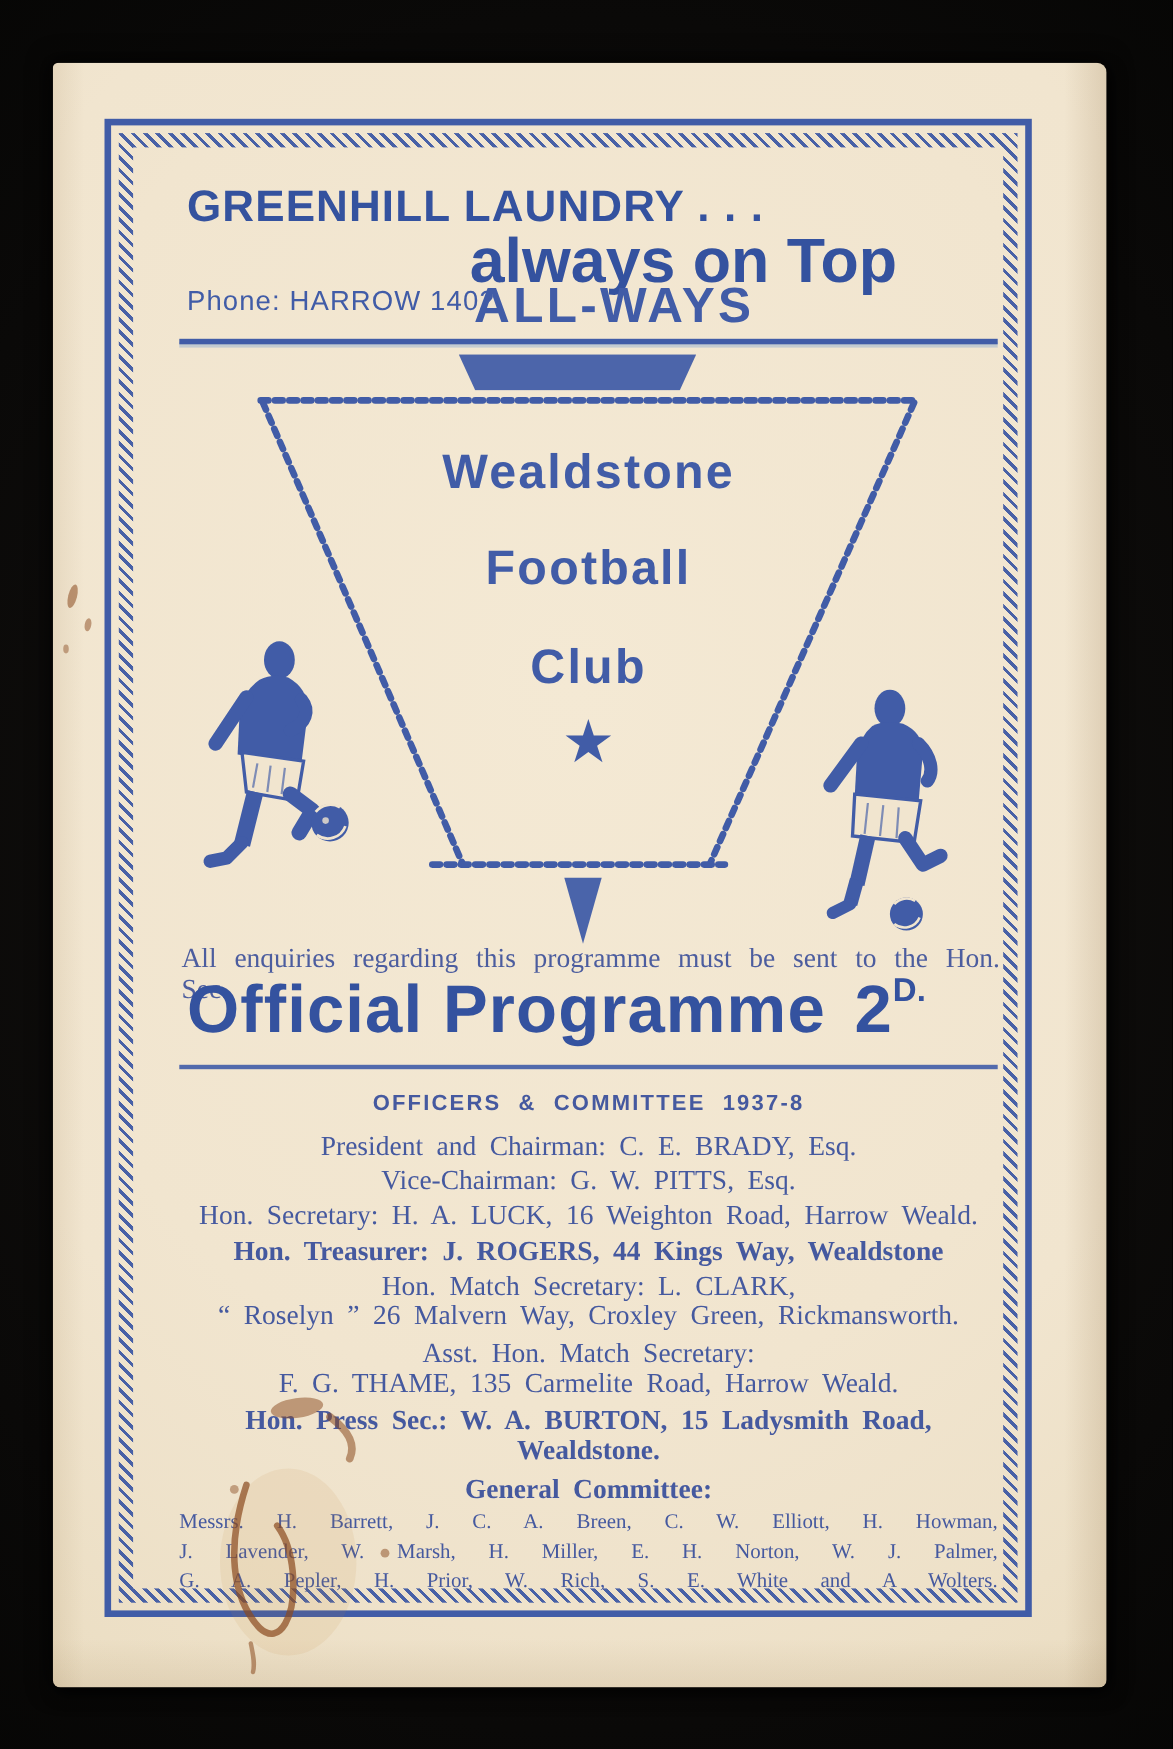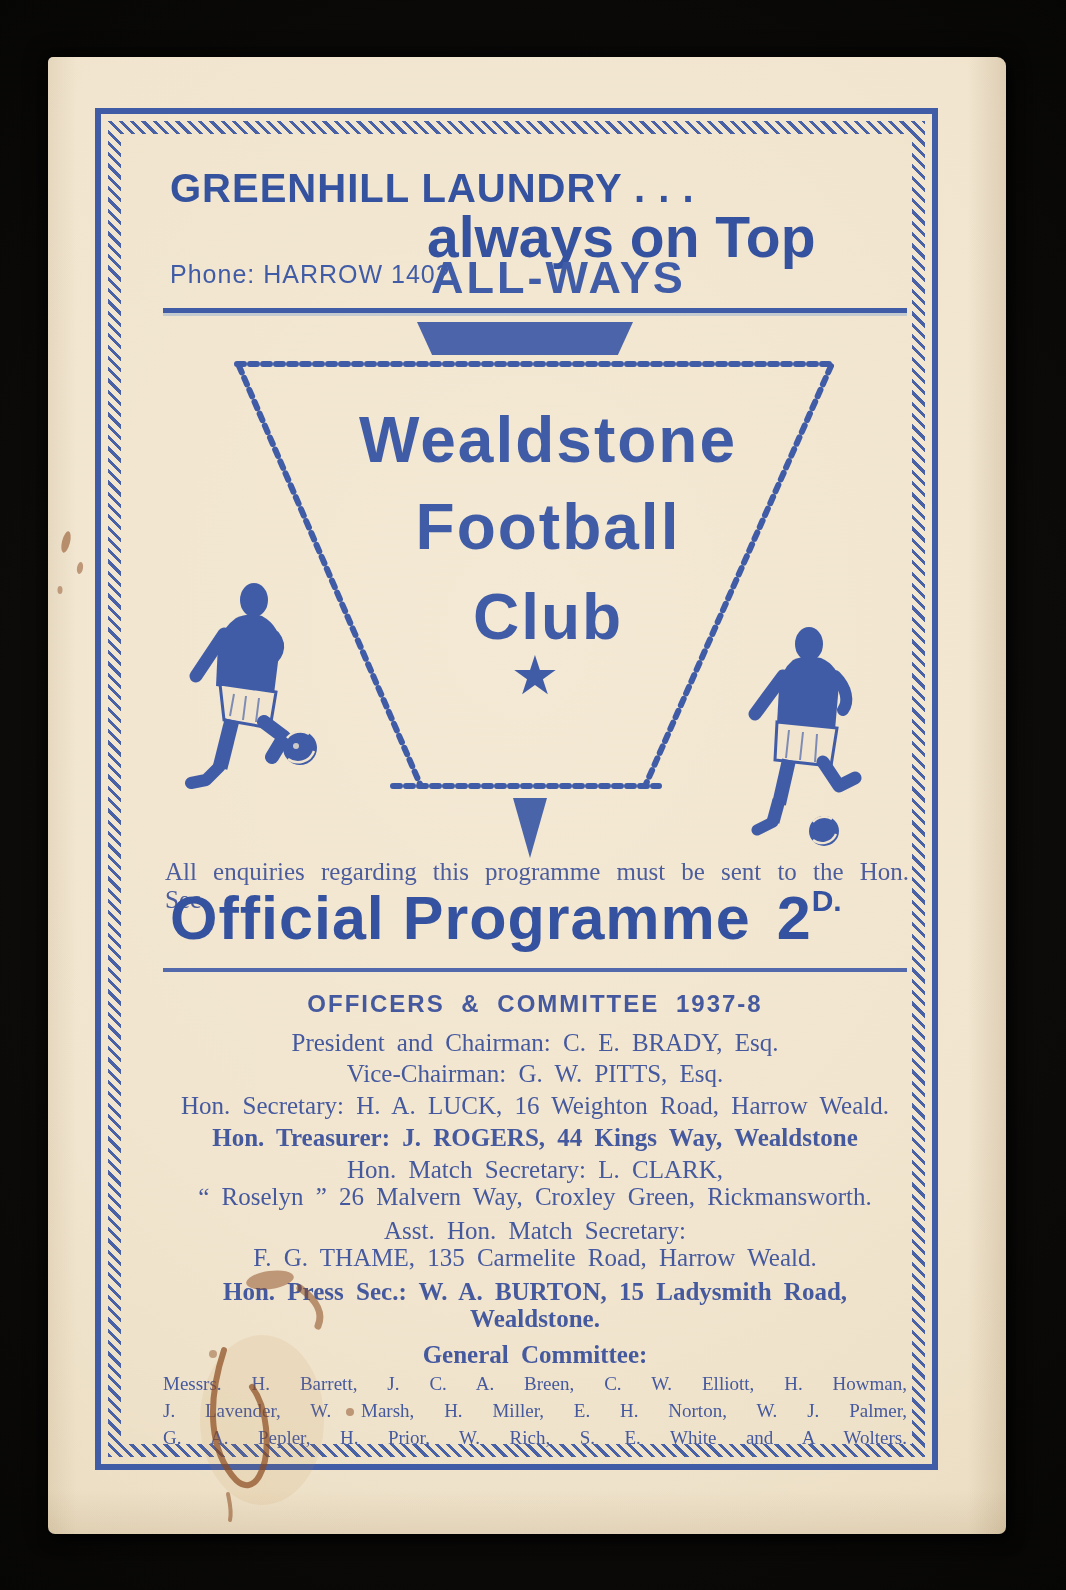--- a/index.html
+++ b/index.html
@@ -49,22 +49,22 @@
   .adv-phone{position:absolute;left:49px;top:126px;font-size:25px;letter-spacing:1px;color:var(--ink);}
   .adv-slogan2{position:absolute;left:310px;top:118px;font-size:45px;font-weight:bold;
     letter-spacing:3px;color:var(--ink);}
   .rule-top{position:absolute;left:42px;top:174px;width:744px;height:5px;background:var(--ink);
     box-shadow:0 3px 0 rgba(106,150,210,.35);}
 
   
   .banner{position:absolute;left:296px;top:188px;width:216px;height:33px;background:var(--ink);
     clip-path:polygon(0 0,100% 0,93% 100%,7% 100%);opacity:.94;}
   .pennant{position:absolute;left:112px;top:222px;width:604px;height:436px;}
-  .club-line{position:absolute;left:125px;width:604px;text-align:center;font-weight:bold;
-    font-size:64px;letter-spacing:2px;color:var(--ink);line-height:1;}
+  .club-line{position:absolute;left:112px;width:604px;text-align:center;font-weight:bold;
+    font-size:44px;letter-spacing:2px;color:var(--ink);line-height:1;}
   .club-l1{top:274px;}
   .club-l2{top:361px;}
   .club-l3{top:451px;}
   .club-star{position:absolute;left:112px;width:604px;top:514px;text-align:center;
     font-size:54px;line-height:1;color:var(--ink);}
   .pennant-point{position:absolute;left:392px;top:664px;width:0;height:0;
     border-left:17px solid transparent;border-right:17px solid transparent;
     border-top:60px solid var(--ink);opacity:.95;}
   .player{position:absolute;}
   .player-left{left:45px;top:436px;width:167px;height:223px;}
@@ -74,21 +74,21 @@
   .notice{position:absolute;left:44px;top:724px;width:744px;font-family:"Liberation Serif",serif;
     font-size:25px;color:#46589d;text-align:justify;text-align-last:justify;word-spacing:6px;}
   .prog{position:absolute;left:49px;top:752px;width:744px;font-size:61px;font-weight:bold;
     letter-spacing:1px;color:var(--ink-dark);line-height:1;}
   .prog .sup{font-size:30px;vertical-align:28px;letter-spacing:0;}
   .prog .price{margin-left:26px;}
   .rule-mid{position:absolute;left:42px;top:834px;width:744px;height:4px;background:var(--ink);opacity:.9;}
 
   
   .committee{position:absolute;left:42px;top:856px;width:744px;color:#3f549e;}
-  .c-heading{font-family:"Liberation Sans",sans-serif;font-weight:bold;font-size:24px;
+  .c-heading{font-family:"Liberation Sans",sans-serif;font-weight:bold;font-size:20px;
     letter-spacing:2px;text-align:center;line-height:27px;word-spacing:8px;}
   .c-line{font-family:"Liberation Serif",serif;font-size:25px;text-align:center;
     line-height:27px;word-spacing:6px;}
   .c-bold{font-weight:bold;}
   .mt12{margin-top:12px;}.mt9{margin-top:9px;}.mt7{margin-top:7px;}
   .mt5{margin-top:5px;}.mt4{margin-top:4px;}.mt2{margin-top:2px;}
   .c-gline{font-family:"Liberation Serif",serif;font-size:19px;line-height:27px;
     text-align:justify;text-align-last:justify;word-spacing:4px;}
 
   

